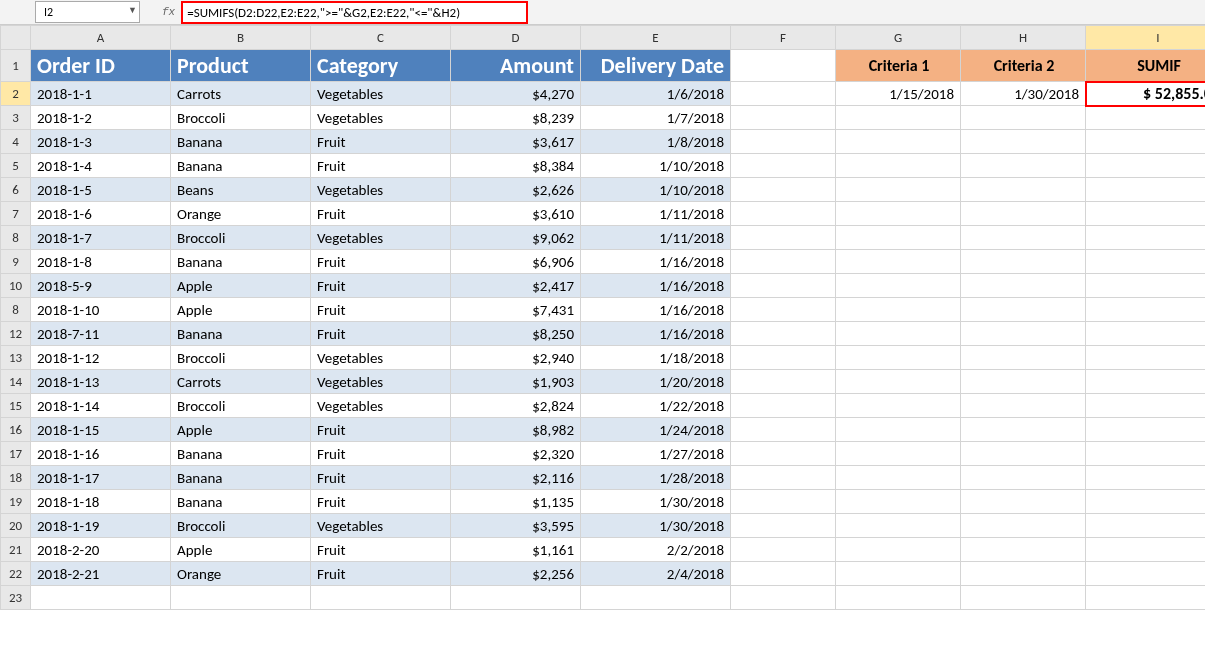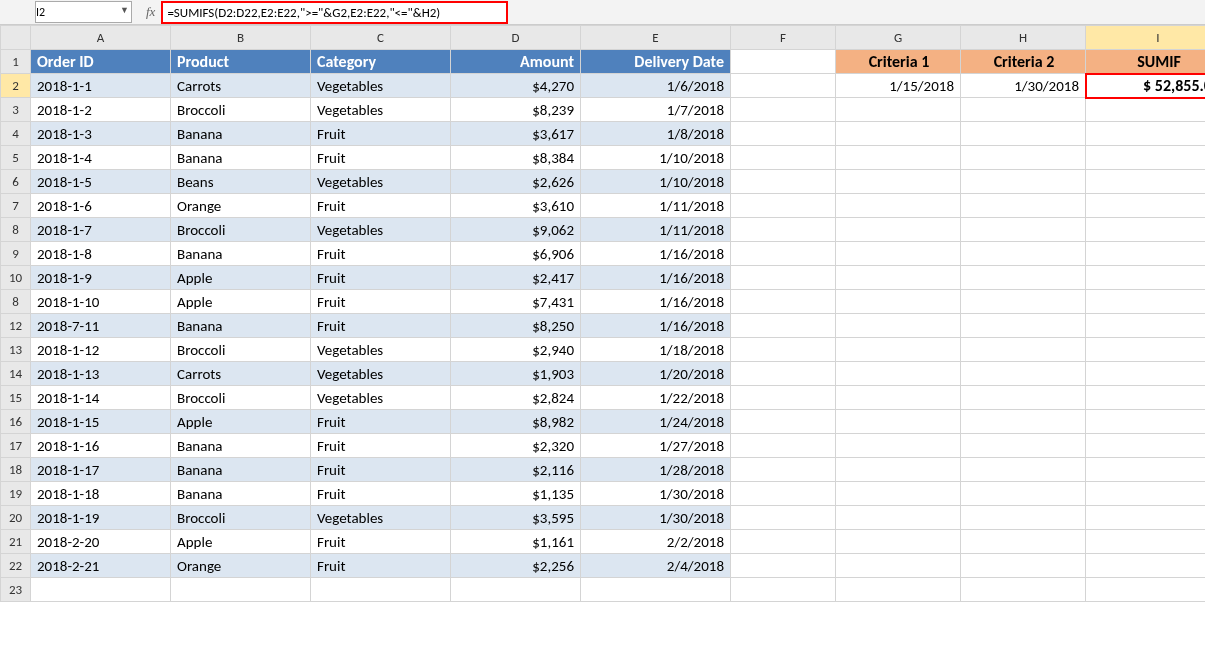--- a/index.html
+++ b/index.html
@@ -14,44 +14,45 @@
     display: flex;
     align-items: center;
     height: 24px;
     border-bottom: 1px solid #ccc;
     background: #f3f3f3;
     font-size: 12px;
   }
   .name-box {
     width: 95px;
     height: 20px;
-    margin: 0 4px 0 35px;
+    margin: 0 12px 0 35px;
     background: #fff;
     border: 1px solid #aaa;
     display: flex;
     align-items: center;
+    padding-left: 8px;
     position: relative;
   }
   .name-box .dd {
     position: absolute;
     right: 2px;
     top: 2px;
     font-size: 9px;
     color: #555;
   }
   .fx-btn-group {
     display: flex;
     gap: 0;
     margin-left: 10px;
     align-items: center;
   }
   .fx-label {
     font-style: italic;
-    font-family: Liberation Serif, serif;
-    font-size: 13px;
+    font-family: Liberation Mono, monospace;
+    font-size: 11px;
     color: #666;
     margin-right: 6px;
   }
   .formula-input {
     flex: 0 0 335px;
     height: 19px;
     background: #fff;
     border: 2px solid red;
     display: flex;
     align-items: center;
@@ -108,21 +109,21 @@
     box-sizing: border-box;
     display: flex;
     align-items: center;
   }
   td .cell.right { justify-content: flex-end; }
   td .cell.center { justify-content: center; padding-left: 8px; }
   .hdr-blue {
     background: #4f81bd;
     color: #fff;
     font-weight: bold;
-    font-size: 16px;
+    font-size: 22px;
   }
   .hdr-orange {
     background: #f4b183;
     color: #000;
     font-weight: bold;
     font-size: 16px;
     text-align: center;
   }
   .band {
     background: #dce6f1;
@@ -447,21 +448,21 @@
           <td>
             <div class="cell"></div>
           </td>
           <td>
             <div class="cell"></div>
           </td>
         </tr>
         <tr>
           <th class="row-h">10</th>
           <td class="band">
-            <div class="cell">2018-1-9</div>
+            <div class="cell">2018-5-9</div>
           </td>
           <td class="band">
             <div class="cell">Apple</div>
           </td>
           <td class="band">
             <div class="cell">Fruit</div>
           </td>
           <td class="band">
             <div class="cell right">$2,417</div>
           </td>

